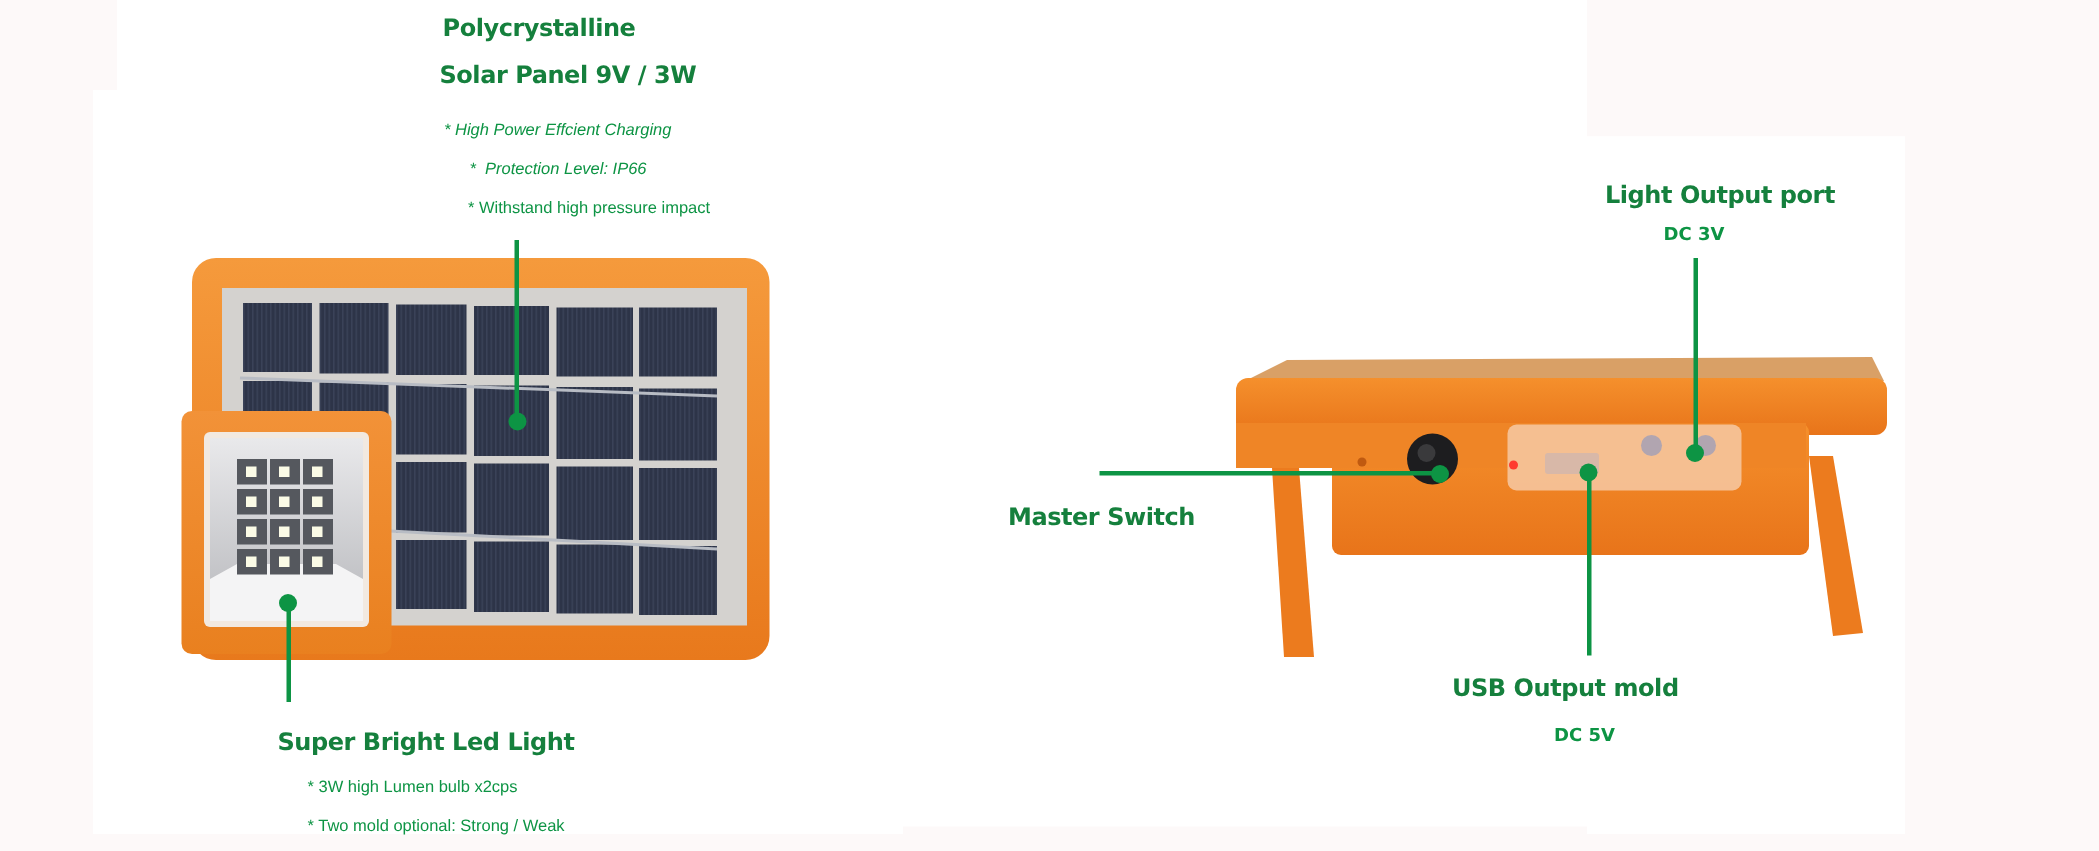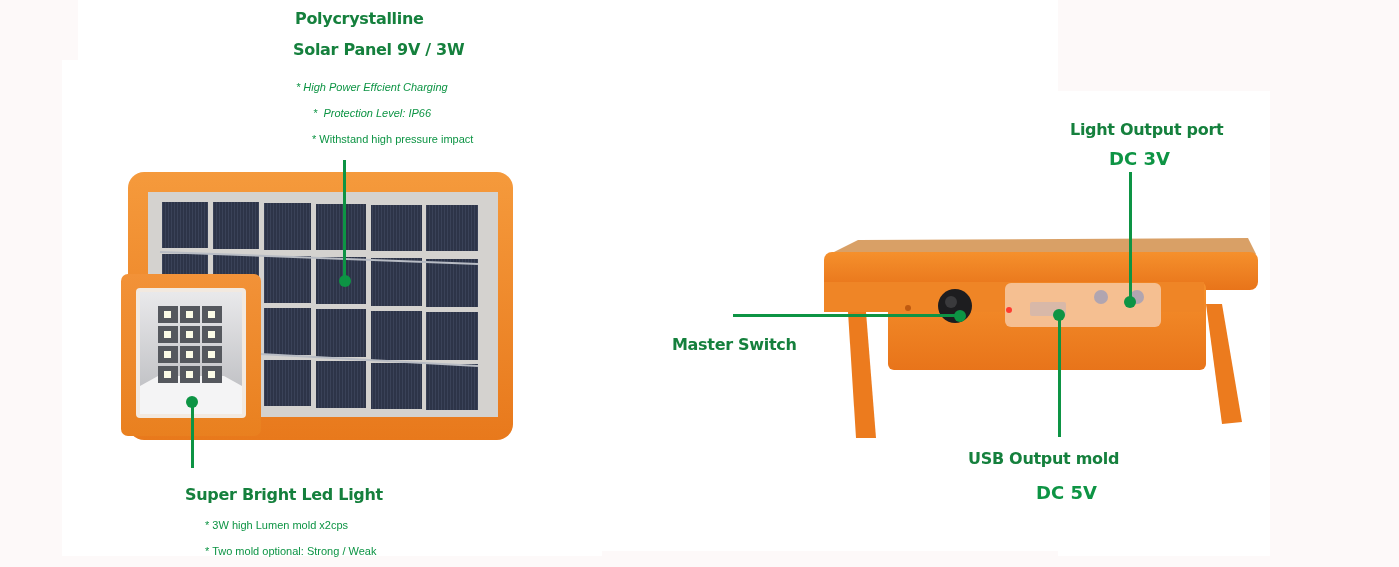--- a/index.html
+++ b/index.html
@@ -1,19 +1,19 @@
 <!DOCTYPE html>
 <html><head>
 <meta charset="utf-8">
 <style>
   html,body{margin:0;padding:0;}
   body{width:1399px;height:567px;position:relative;overflow:hidden;background:#fdf9f9;font-family:"Liberation Sans",sans-serif;}
   .panel{position:absolute;background:#ffffff;}
   .title{position:absolute;font-family:"DejaVu Sans",sans-serif;font-weight:bold;font-size:16px;color:#15803d;letter-spacing:-0.3px;white-space:nowrap;line-height:1;}
-  .sub{position:absolute;font-family:"DejaVu Sans",sans-serif;font-weight:bold;font-size:18px;color:#0d9444;white-space:nowrap;line-height:1;}
+  .sub{position:absolute;font-family:"DejaVu Sans",sans-serif;font-weight:bold;font-size:12px;color:#0d9444;white-space:nowrap;line-height:1;}
   .bullet{position:absolute;font-family:"Liberation Sans",sans-serif;font-size:11px;color:#0d9444;white-space:pre;line-height:1;}
   .vline{position:absolute;width:3px;background:#0d9444;}
   .hline{position:absolute;height:3px;background:#0d9444;}
   .dot{position:absolute;width:12px;height:12px;border-radius:50%;background:#0d9444;}
   svg{position:absolute;}
 </style>
 </head>
 <body>
 
 <div class="panel" style="left:78px;top:0;width:980px;height:60px;"></div>
@@ -115,21 +115,21 @@
   <div class="bullet" style="left:296px;top:82px;font-style:italic;">* High Power Effcient Charging</div>
   <div class="bullet" style="left:313px;top:108px;font-style:italic;">*  Protection Level: IP66</div>
   <div class="bullet" style="left:312px;top:134px;">* Withstand high pressure impact</div>
   <div class="vline" style="left:343px;top:160px;height:96px;"></div>
   <div class="dot" style="left:339px;top:275px;"></div>
   <div class="vline" style="left:343px;top:256px;height:24px;"></div>
 
   <div class="dot" style="left:186px;top:396px;"></div>
   <div class="vline" style="left:191px;top:402px;height:66px;"></div>
   <div class="title" style="left:185px;top:487px;">Super Bright Led Light</div>
-  <div class="bullet" style="left:205px;top:520px;">* 3W high Lumen mold x2cps</div>
+  <div class="bullet" style="left:205px;top:520px;">* 3W high Lumen bulb x2cps</div>
   <div class="bullet" style="left:205px;top:546px;">* Two mold optional: Strong / Weak</div>
 </div>
 
 <div>
   <svg style="left:818px;top:232px;" width="445" height="210" viewBox="0 0 445 210">
     <defs>
       <linearGradient id="body" x1="0" y1="0" x2="0" y2="1">
         <stop offset="0" stop-color="#f5902c"></stop>
         <stop offset="1" stop-color="#e8741a"></stop>
       </linearGradient>

